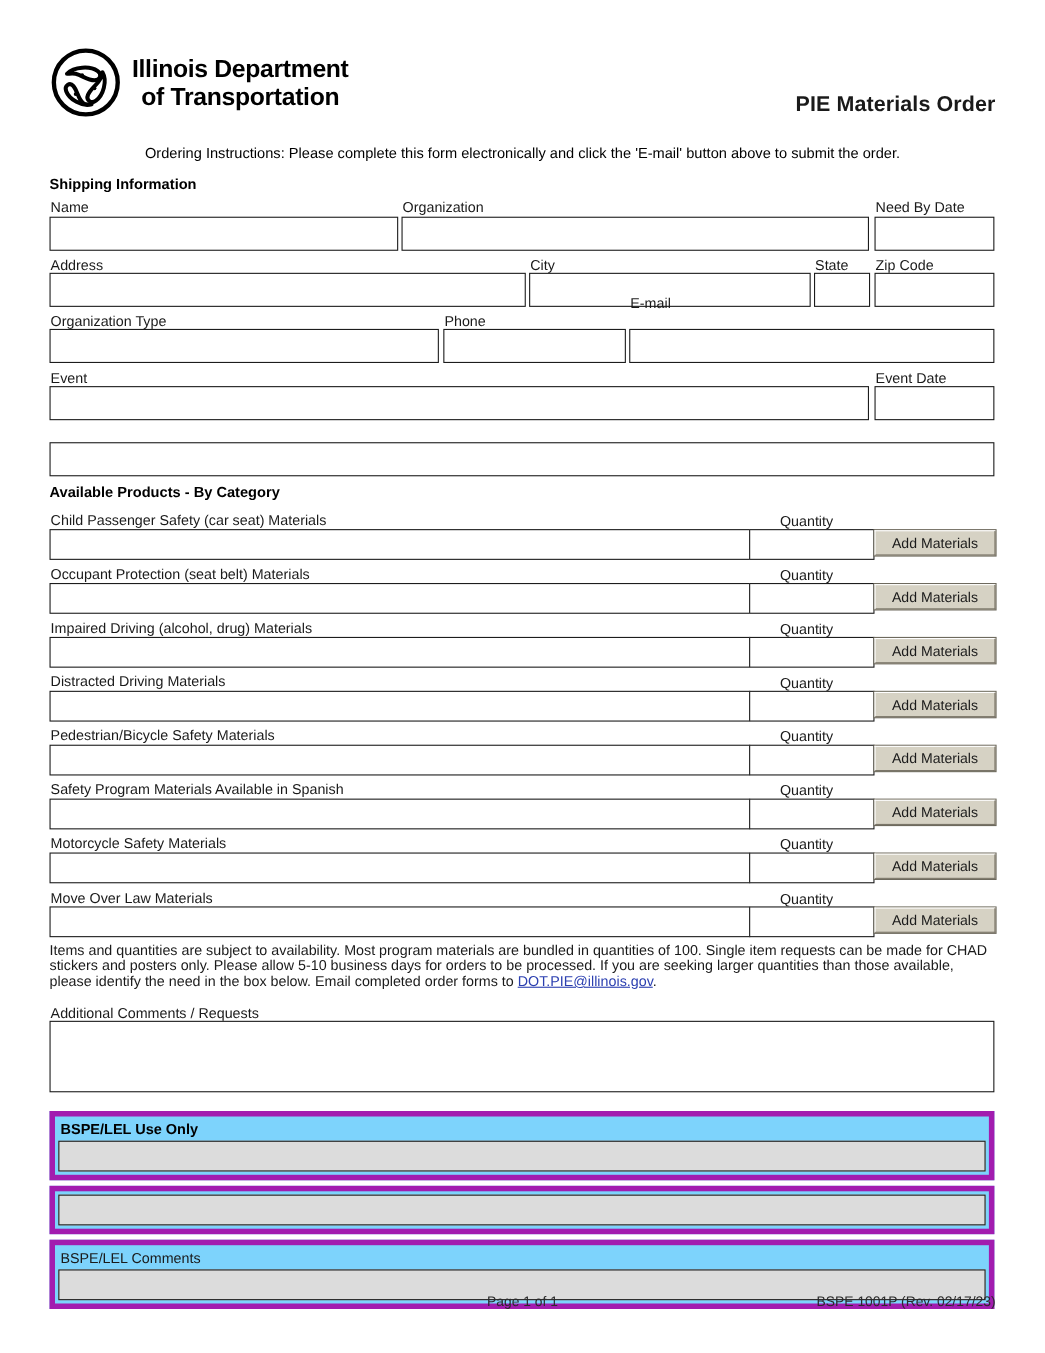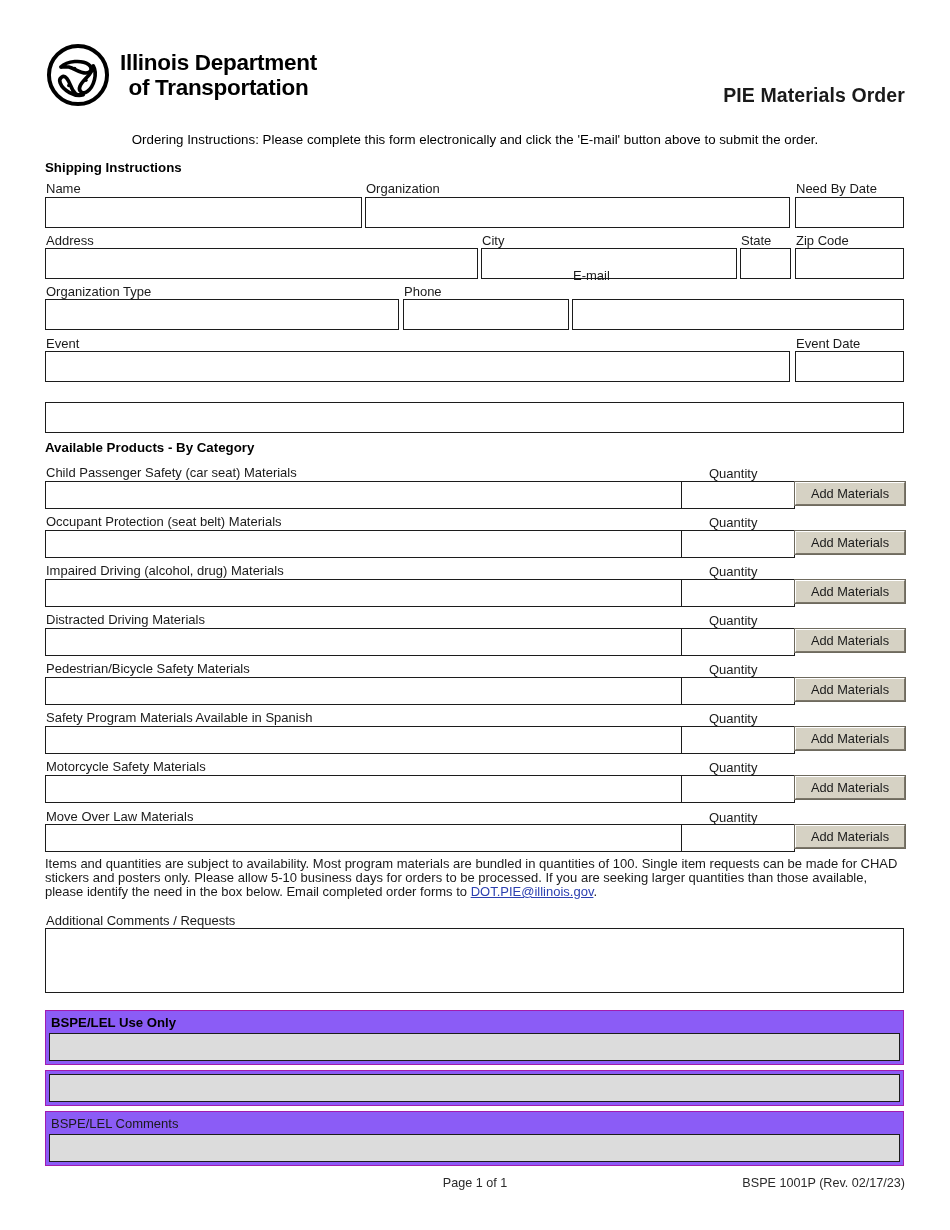--- a/index.html
+++ b/index.html
@@ -130,22 +130,22 @@
     text-decoration: underline;
   }
 
   
   .bspe-block {
     position: absolute;
     left: 45px; top: 1010px;
     width: 859px;
   }
   .bspe-panel {
-    background: #8b5cf6;
-    border: 1px solid #a21caf;
+    background: #7dd3fc;
+    border: 5px solid #a21caf;
     padding: 3px 3px 3px 3px;
   }
   .bspe-heading {
     font-size: 13.2px;
     font-weight: bold;
     color: #000;
     padding: 1px 2px 3px 2px;
   }
   .bspe-input {
     background: #dcdcdc;
@@ -205,21 +205,21 @@
       </div>
     </div>
     <div class="doc-title">PIE Materials Order</div>
   </div>
 
   <div class="instructions">
     <span class="lead">Ordering Instructions:</span>
     <span>Please complete this form electronically and click the 'E-mail' button above to submit the order.</span>
   </div>
 
-  <div class="section-title" id="shipping-title">Shipping Instructions</div>
+  <div class="section-title" id="shipping-title">Shipping Information</div>
 
   <div class="fld-label" style="left:46px; top:182px;">Name</div>
   <input class="fld-box" style="left: 45px; top: 197px; width: 317px; height: 31px; padding: 0px 4px; font-size: 13px;" value="">
 
   <div class="fld-label" style="left:366px; top:182px;">Organization</div>
   <input class="fld-box" style="left: 365px; top: 197px; width: 425px; height: 31px; padding: 0px 4px; font-size: 13px;" value="">
 
   <div class="fld-label" style="left:796px; top:182px;">Need By Date</div>
   <input class="fld-box" style="left: 795px; top: 197px; width: 109px; height: 31px; padding: 0px 4px; font-size: 13px;" value="">
 

